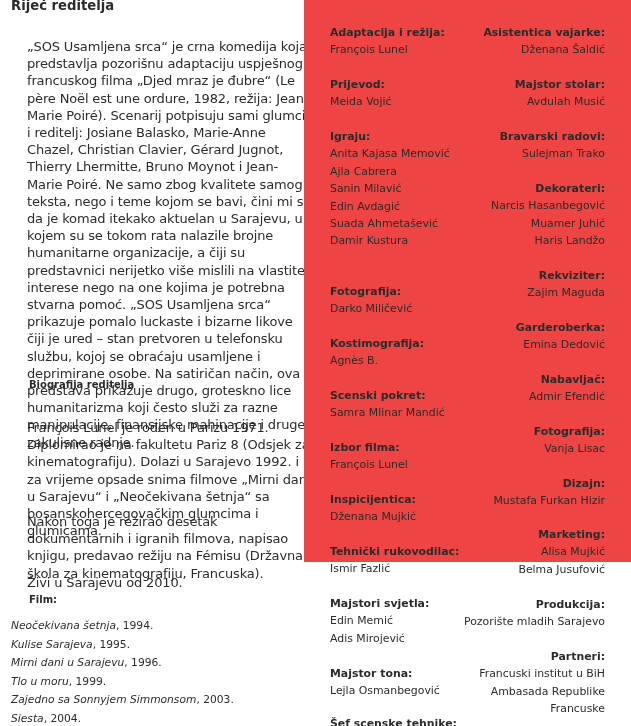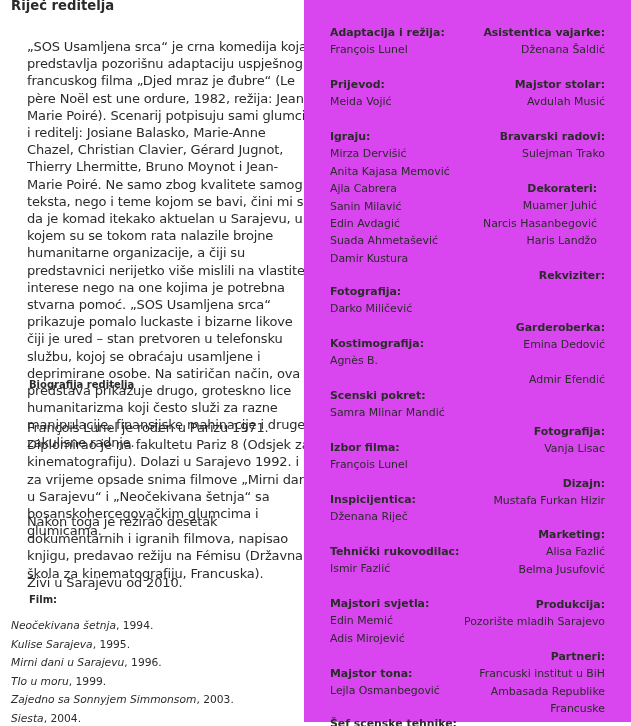--- a/index.html
+++ b/index.html
@@ -2,21 +2,21 @@
 <html><head>
   <meta charset="utf-8">
   <style>
     html, body { margin:0; padding:0; }
     body {
       width:631px; height:726px; overflow:hidden; background:#ffffff;
       font-family:"DejaVu Sans", "Liberation Sans", sans-serif; color:#2b2b2b;
       position:relative;
     }
     .left { position:absolute; left:0; top:0; width:304px; height:726px; padding:0 0 0 11px; box-sizing:border-box; }
-    .right { position:absolute; left:304px; top:0; width:327px; height:722px; background:#d946ef; }
+    .right { position:absolute; left:304px; top:0; width:327px; height:562px; background:#ef4444; }
     h2 { margin:0; font-weight:bold; color:#2b2b2b; }
     .h-first { font-size:13.2px; line-height:16px; position:absolute; top:-2px; left:11px; }
     .sec-title { font-size:10px; position:absolute; left:29px; }
     .para { position:absolute; left:11px; width:285px; font-size:13px; line-height:17.2px; margin:16px; letter-spacing:-0.15px; }
     .films { position:absolute; left:11px; top:617px; margin:0; padding:0; list-style:none; font-size:10.7px; line-height:18.6px; }
     .films li { white-space:nowrap; }
     .films em { font-style:italic; }
     .col { position:absolute; font-size:10.9px; line-height:17.4px; }
     .col .lbl { font-weight:bold; color:#2b2b2b; }
     .col .val { color:#2b2b2b; }
@@ -52,21 +52,20 @@
       <div class="blk" style="top: 24px; left: 0px; right: 0px;">
         <div class="lbl">Adaptacija i režija:</div>
         <div class="val">François Lunel</div>
       </div>
       <div class="blk" style="top: 76px; left: 0px; right: 0px;">
         <div class="lbl">Prijevod:</div>
         <div class="val">Meida Vojić</div>
       </div>
       <div class="blk" style="top: 128px; left: 0px; right: 0px;">
         <div class="lbl">Igraju:</div>
-        <div class="val">Mirza Dervišić</div>
         <div class="val">Anita Kajasa Memović</div>
         <div class="val">Ajla Cabrera</div>
         <div class="val">Sanin Milavić</div>
         <div class="val">Edin Avdagić</div>
         <div class="val">Suada Ahmetašević</div>
         <div class="val">Damir Kustura</div>
       </div>
       <div class="blk" style="top: 283px; left: 0px; right: 0px;">
         <div class="lbl">Fotografija:</div>
         <div class="val">Darko Miličević</div>
@@ -78,21 +77,21 @@
       <div class="blk" style="top: 387px; left: 0px; right: 0px;">
         <div class="lbl">Scenski pokret:</div>
         <div class="val">Samra Mlinar Mandić</div>
       </div>
       <div class="blk" style="top: 439px; left: 0px; right: 0px;">
         <div class="lbl">Izbor filma:</div>
         <div class="val">François Lunel</div>
       </div>
       <div class="blk" style="top: 491px; left: 0px; right: 0px;">
         <div class="lbl">Inspicijentica:</div>
-        <div class="val">Dženana Riječ</div>
+        <div class="val">Dženana Mujkić</div>
       </div>
       <div class="blk" style="top: 543px; left: 0px; right: 0px;">
         <div class="lbl">Tehnički rukovodilac:</div>
         <div class="val">Ismir Fazlić</div>
       </div>
       <div class="blk" style="top: 595px; left: 0px; right: 0px;">
         <div class="lbl">Majstori svjetla:</div>
         <div class="val">Edin Memić</div>
         <div class="val">Adis Mirojević</div>
       </div>
@@ -110,47 +109,49 @@
         <div class="val">Dženana Šaldić</div>
       </div>
       <div class="blk" style="top: 76px; left: 0px; right: 0px;">
         <div class="lbl">Majstor stolar:</div>
         <div class="val">Avdulah Musić</div>
       </div>
       <div class="blk" style="top: 128px; left: 0px; right: 0px;">
         <div class="lbl">Bravarski radovi:</div>
         <div class="val">Sulejman Trako</div>
       </div>
-      <div class="blk" style="top: 180px; left: 0px; right: 8px;">
+      <div class="blk" style="top: 180px; left: 0px; right: 0px;">
         <div class="lbl">Dekorateri:</div>
+        <div class="val">Narcis Hasanbegović</div>
         <div class="val">Muamer Juhić</div>
-        <div class="val">Narcis Hasanbegović</div>
         <div class="val">Haris Landžo</div>
       </div>
       <div class="blk" style="top: 267px; left: 0px; right: 0px;">
         <div class="lbl">Rekviziter:</div>
+        <div class="val">Zajim Maguda</div>
       </div>
       <div class="blk" style="top: 319px; left: 0px; right: 0px;">
         <div class="lbl">Garderoberka:</div>
         <div class="val">Emina Dedović</div>
       </div>
       <div class="blk" style="top: 371px; left: 0px; right: 0px;">
+        <div class="lbl">Nabavljač:</div>
         <div class="val">Admir Efendić</div>
       </div>
       <div class="blk" style="top: 423px; left: 0px; right: 0px;">
         <div class="lbl">Fotografija:</div>
         <div class="val">Vanja Lisac</div>
       </div>
       <div class="blk" style="top: 475px; left: 0px; right: 0px;">
         <div class="lbl">Dizajn:</div>
         <div class="val">Mustafa Furkan Hizir</div>
       </div>
       <div class="blk" style="top: 526px; left: 0px; right: 0px;">
         <div class="lbl">Marketing:</div>
-        <div class="val">Alisa Fazlić</div>
+        <div class="val">Alisa Mujkić</div>
         <div class="val">Belma Jusufović</div>
       </div>
       <div class="blk" style="top: 596px; left: 0px; right: 0px; text-align: right;">
         <div class="lbl">Produkcija:</div>
         <div class="val">Pozorište mladih Sarajevo</div>
       </div>
       <div class="blk" style="top: 648px; left: 0px; right: 0px;">
         <div class="lbl">Partneri:</div>
         <div class="val">Francuski institut u BiH</div>
         <div class="val">Ambasada Republike</div>

